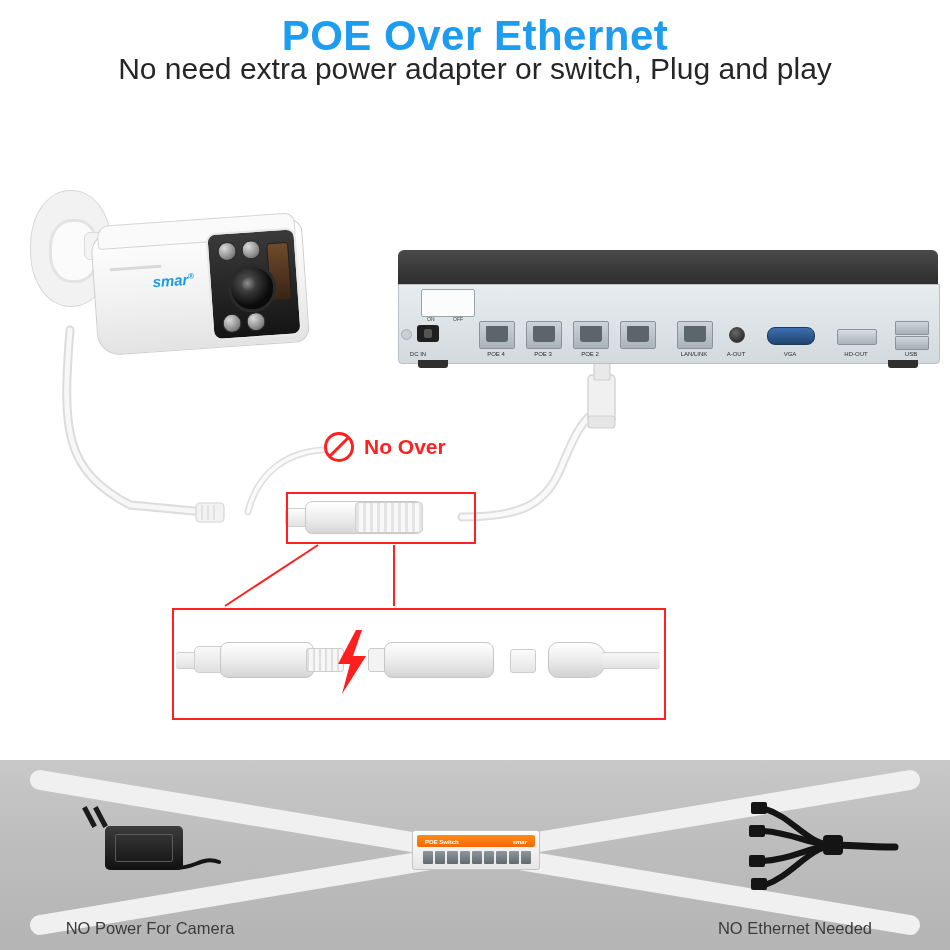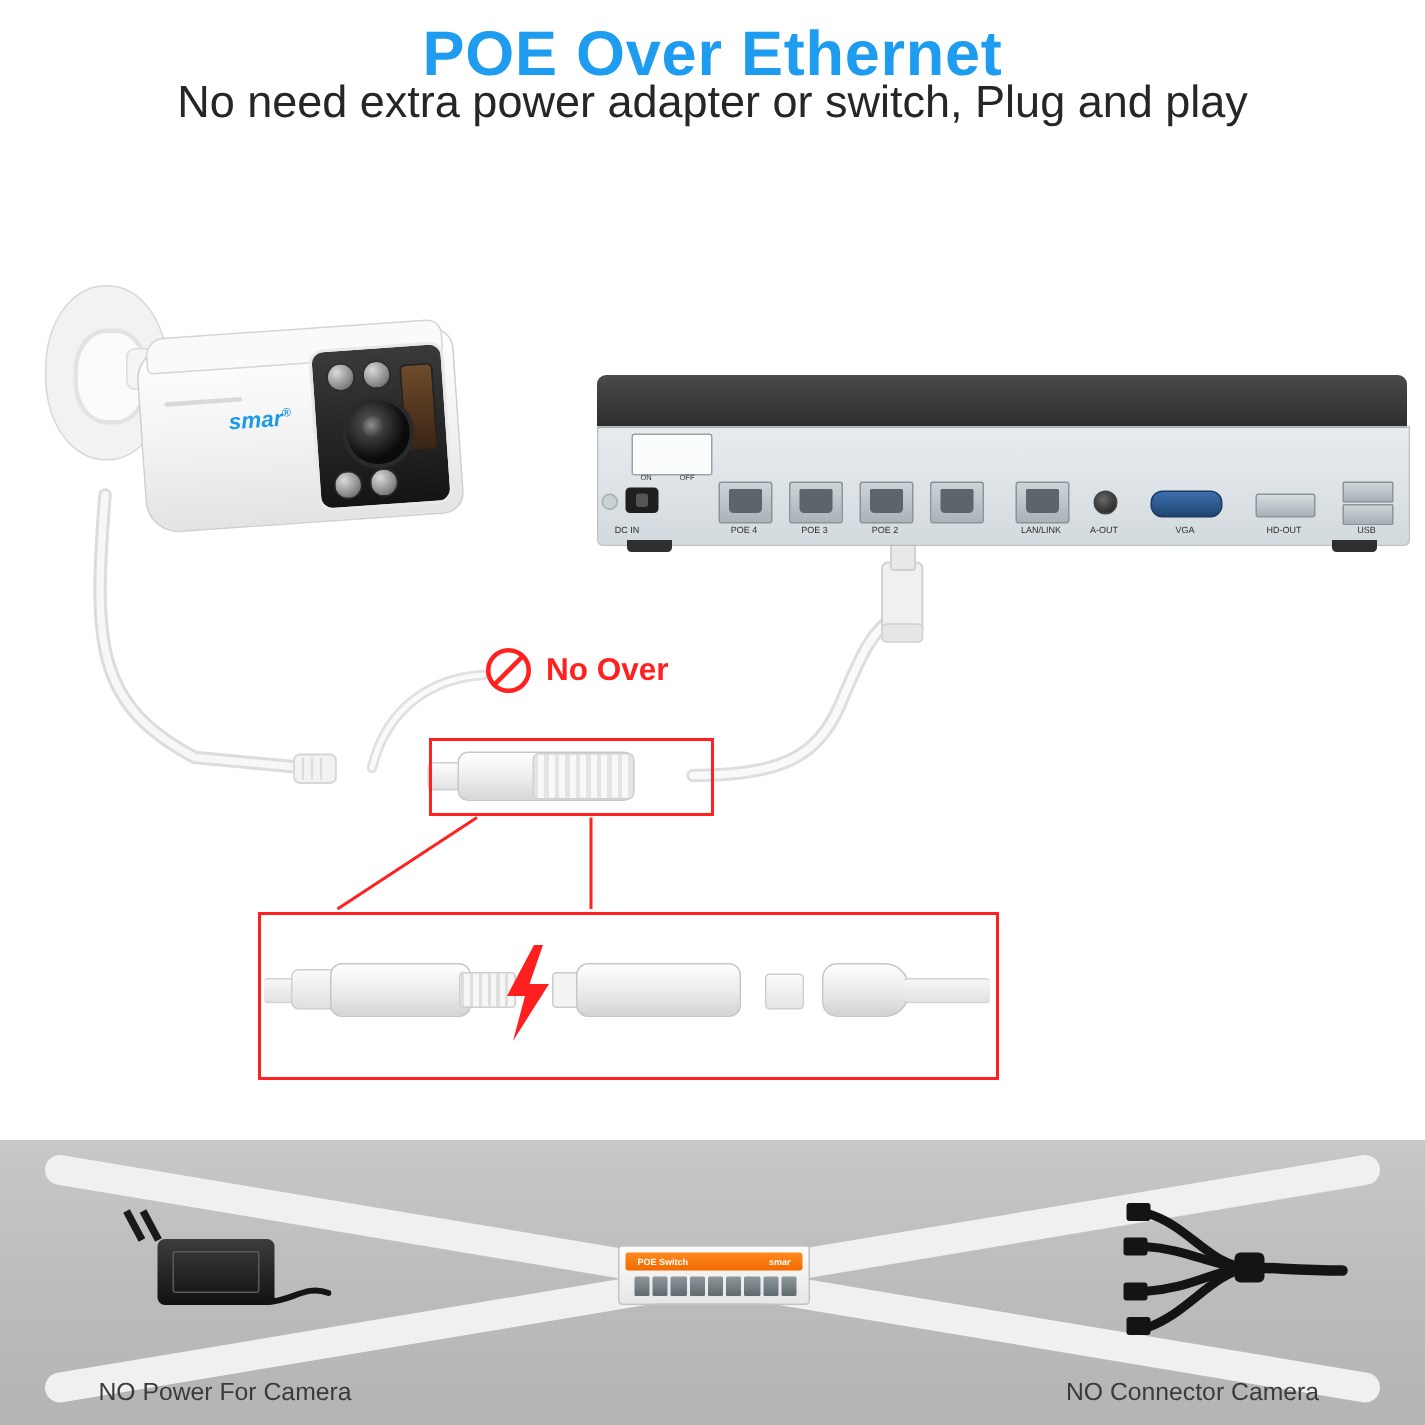--- a/index.html
+++ b/index.html
@@ -842,16 +842,16 @@
       <path d="M88 50 C 62 52, 50 64, 18 66" stroke="#141414" stroke-width="6" fill="none" stroke-linecap="round"></path>
       <path d="M88 50 C 62 54, 48 80, 20 90" stroke="#141414" stroke-width="6" fill="none" stroke-linecap="round"></path>
       <rect x="78" y="40" width="20" height="20" rx="4" fill="#141414"></rect>
       <rect x="6" y="7" width="16" height="12" rx="2" fill="#141414"></rect>
       <rect x="4" y="30" width="16" height="12" rx="2" fill="#141414"></rect>
       <rect x="4" y="60" width="16" height="12" rx="2" fill="#141414"></rect>
       <rect x="6" y="83" width="16" height="12" rx="2" fill="#141414"></rect>
     </svg>
 
     <div class="bot-label a">NO Power For Camera</div>
-    <div class="bot-label c">NO Connector Camera</div>
+    <div class="bot-label c">NO Ethernet Needed</div>
   </div>
 
 </div>
 
 </body></html>

